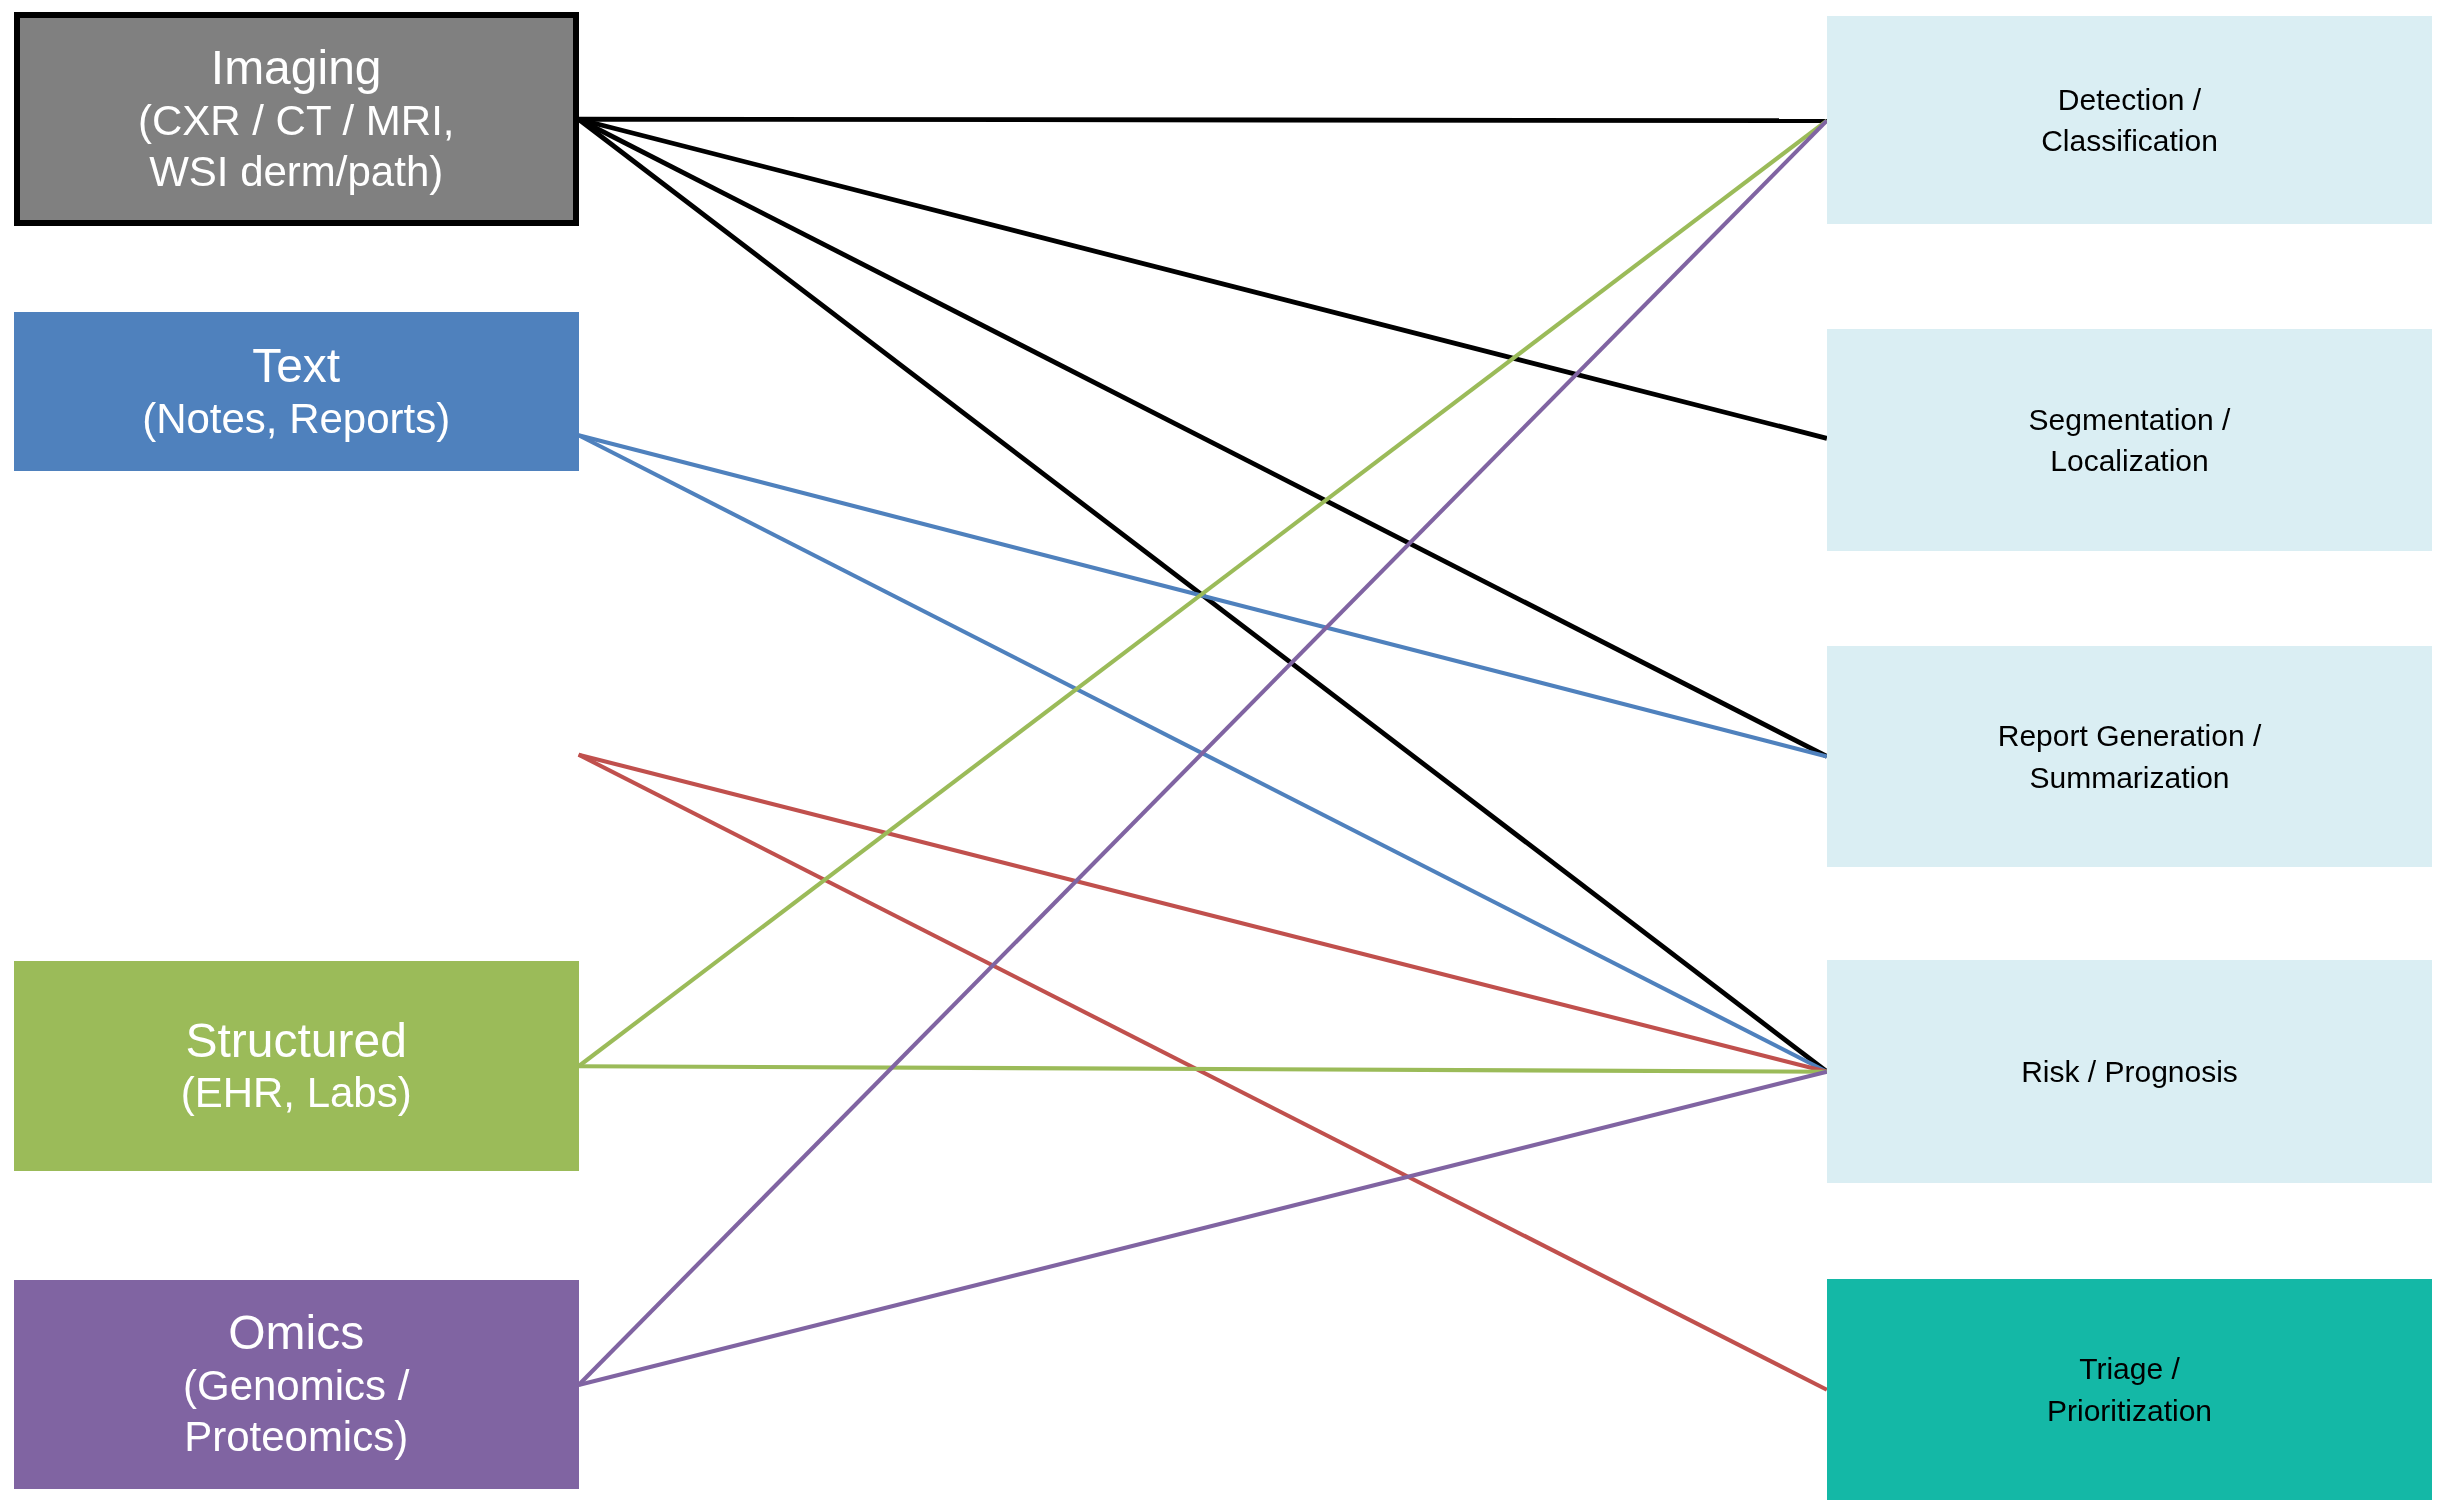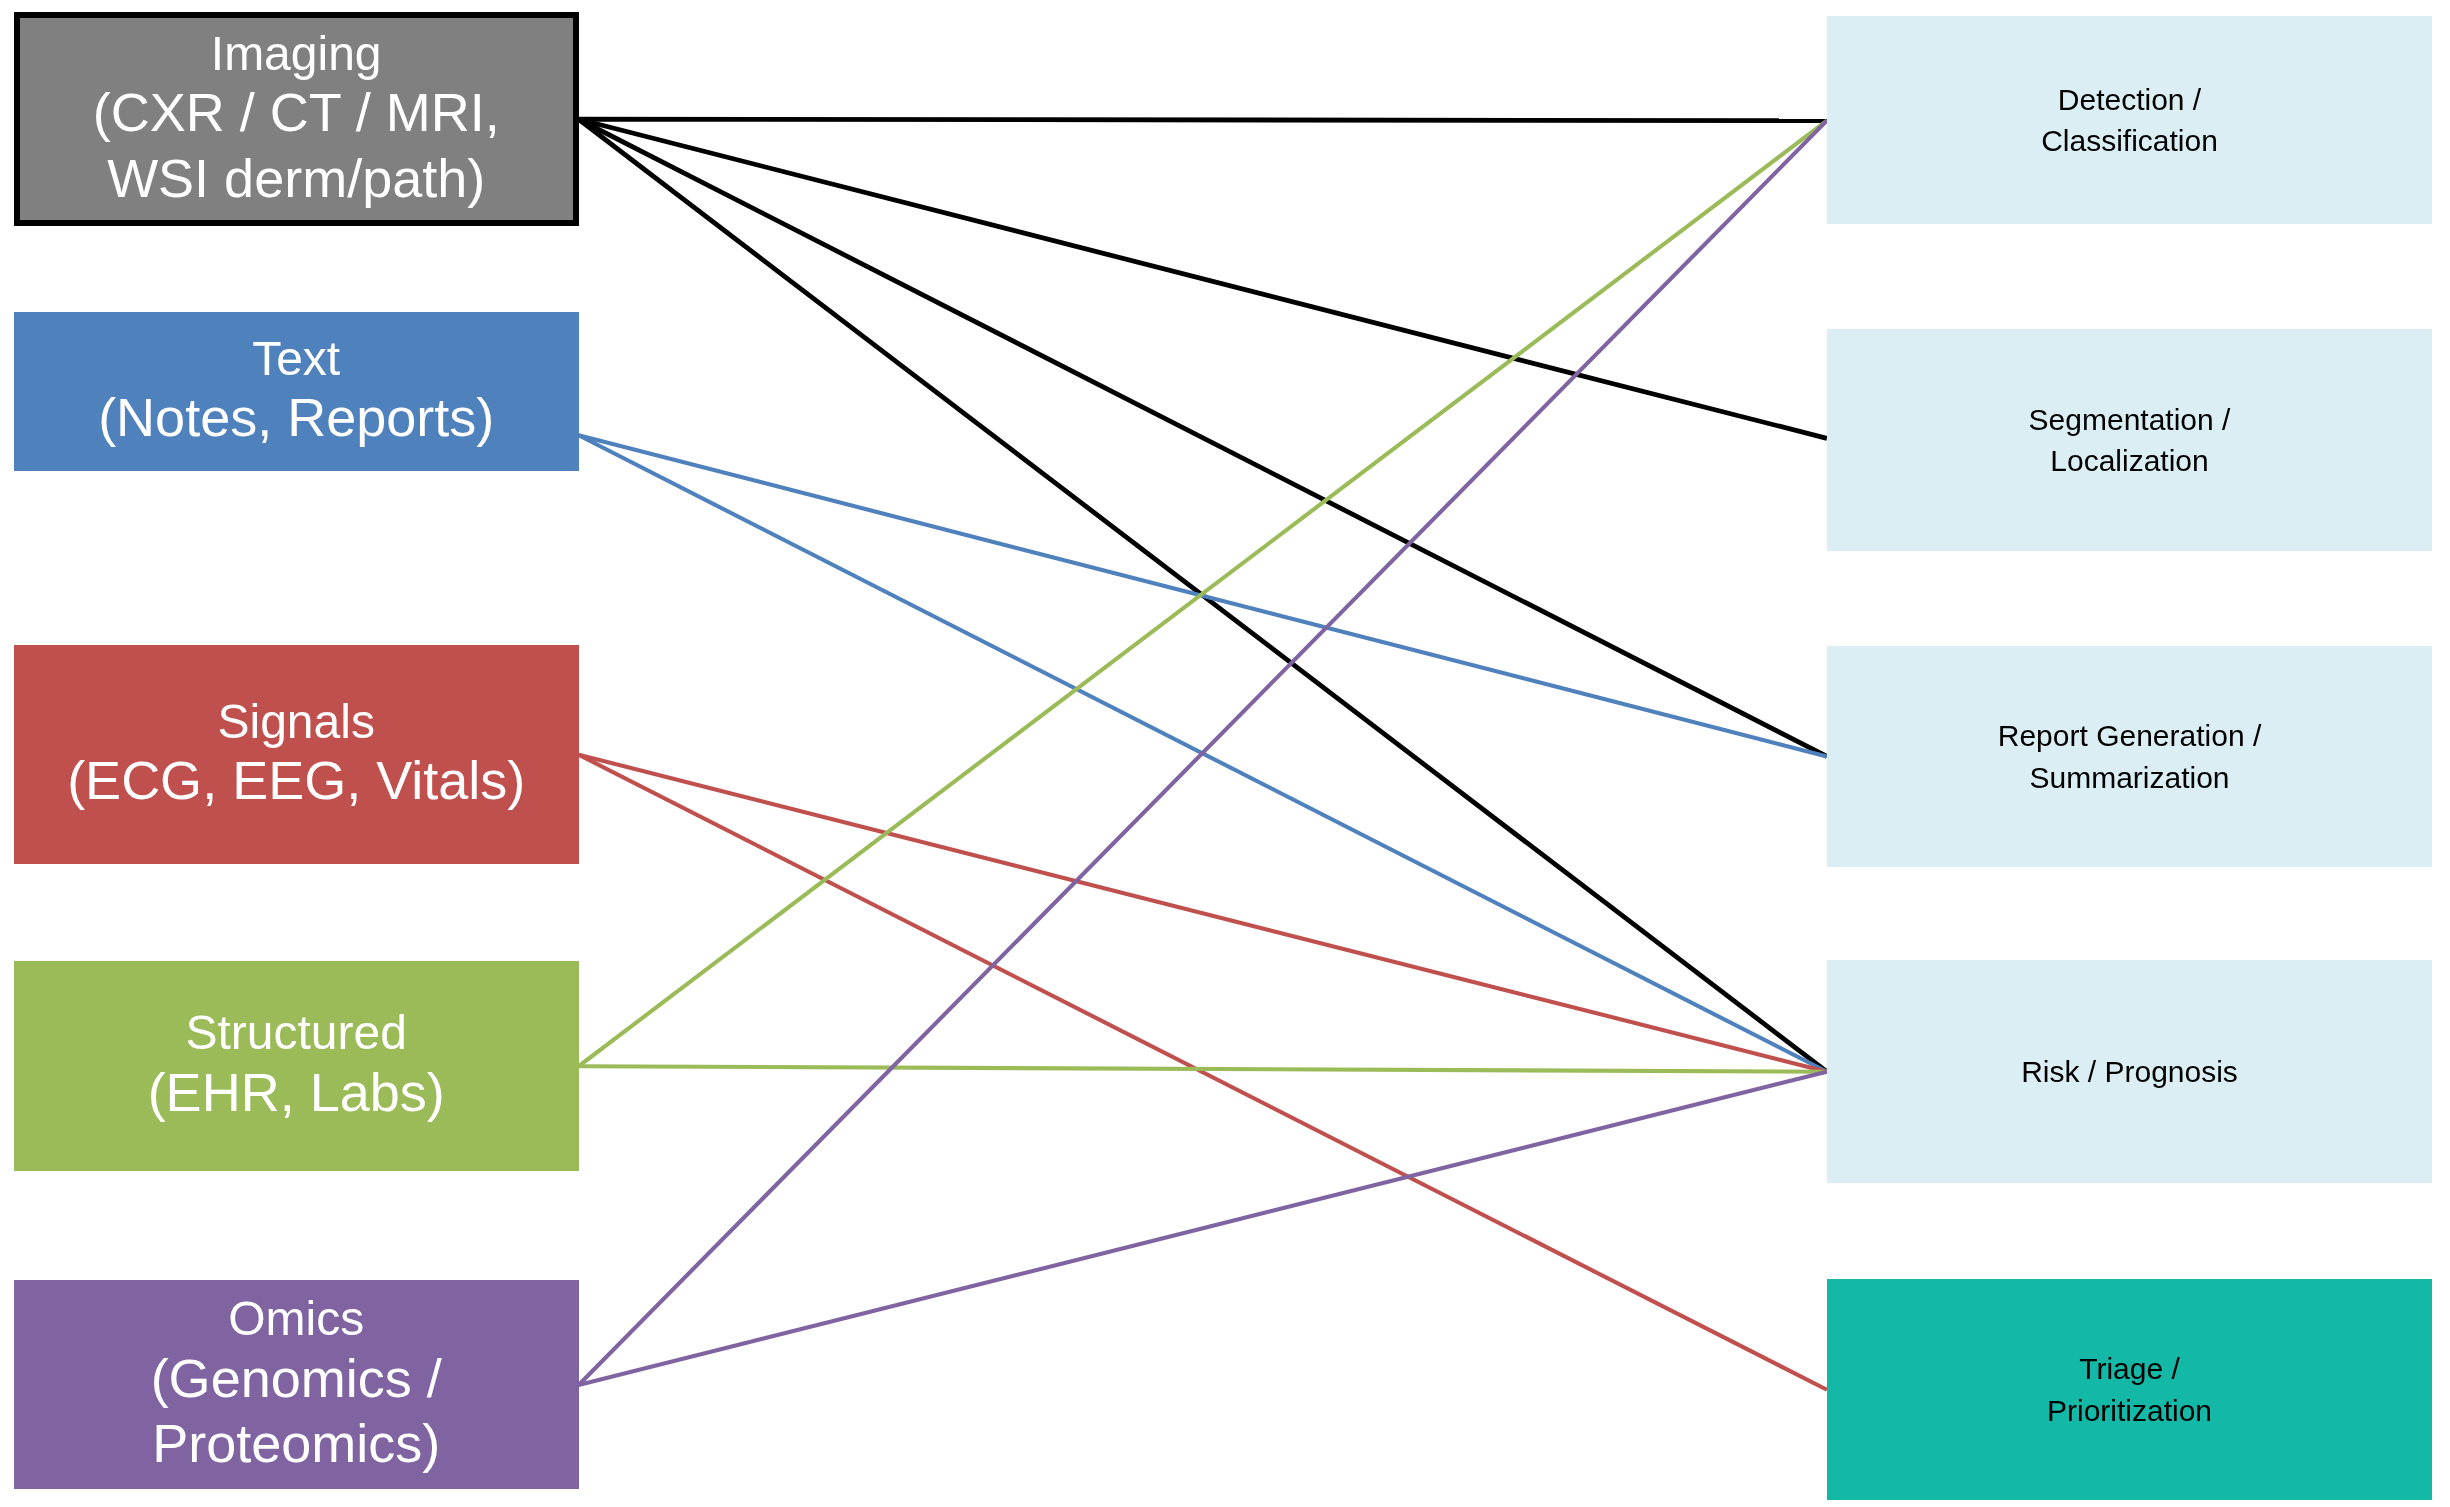--- a/index.html
+++ b/index.html
@@ -34,21 +34,21 @@
   }
   .modality .m-title {
     color: #ffffff;
     font-size: 48px;
     font-weight: normal;
     line-height: 1.12;
     white-space: pre-line;
   }
   .modality .m-sub {
     color: #ffffff;
-    font-size: 54px;
+    font-size: 42px;
     font-weight: normal;
     line-height: 1.22;
     white-space: pre-line;
   }
   .task .t-label {
     color: #000000;
     font-size: 30px;
     font-weight: normal;
     line-height: 1.38;
     white-space: pre-line;
@@ -78,24 +78,20 @@
     <div class="m-title">Imaging</div>
     <div class="m-sub">(CXR / CT / MRI,
 WSI derm/path)</div>
   </div>
 
   <div class="box modality" id="box-text" style="background: rgb(79, 129, 189); left: 13.7px; top: 312px; width: 565px; height: 159px;">
     <div class="m-title">Text</div>
     <div class="m-sub">(Notes, Reports)</div>
   </div>
 
-  <div class="box modality" id="box-signals" style="background: rgb(192, 80, 77); left: 13.7px; top: 645px; width: 565px; height: 219px;">
-    <div class="m-title">Signals</div>
-    <div class="m-sub">(ECG, EEG, Vitals)</div>
-  </div>
 
   <div class="box modality" id="box-structured" style="background: rgb(155, 187, 89); left: 13.7px; top: 961px; width: 565px; height: 210px;">
     <div class="m-title">Structured</div>
     <div class="m-sub">(EHR, Labs)</div>
   </div>
 
   <div class="box modality" id="box-omics" style="background: rgb(128, 100, 162); left: 13.7px; top: 1280px; width: 565px; height: 209px;">
     <div class="m-title">Omics</div>
     <div class="m-sub">(Genomics /
 Proteomics)</div>

